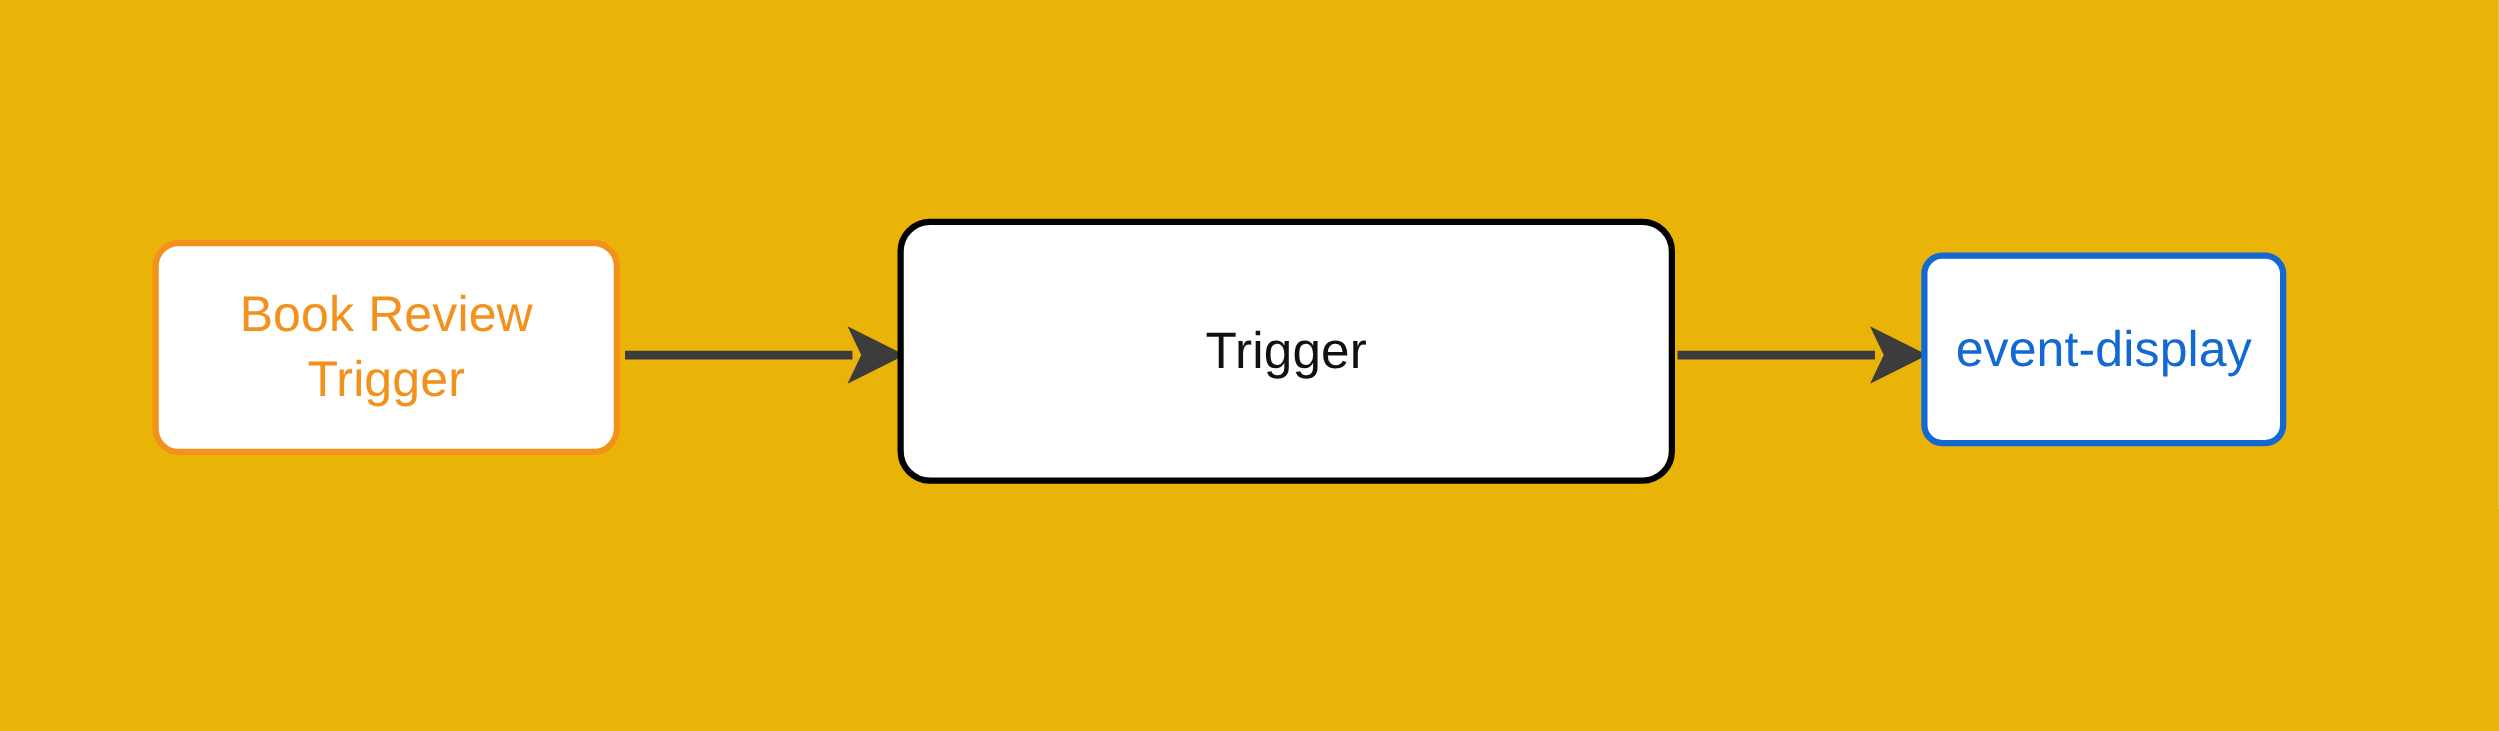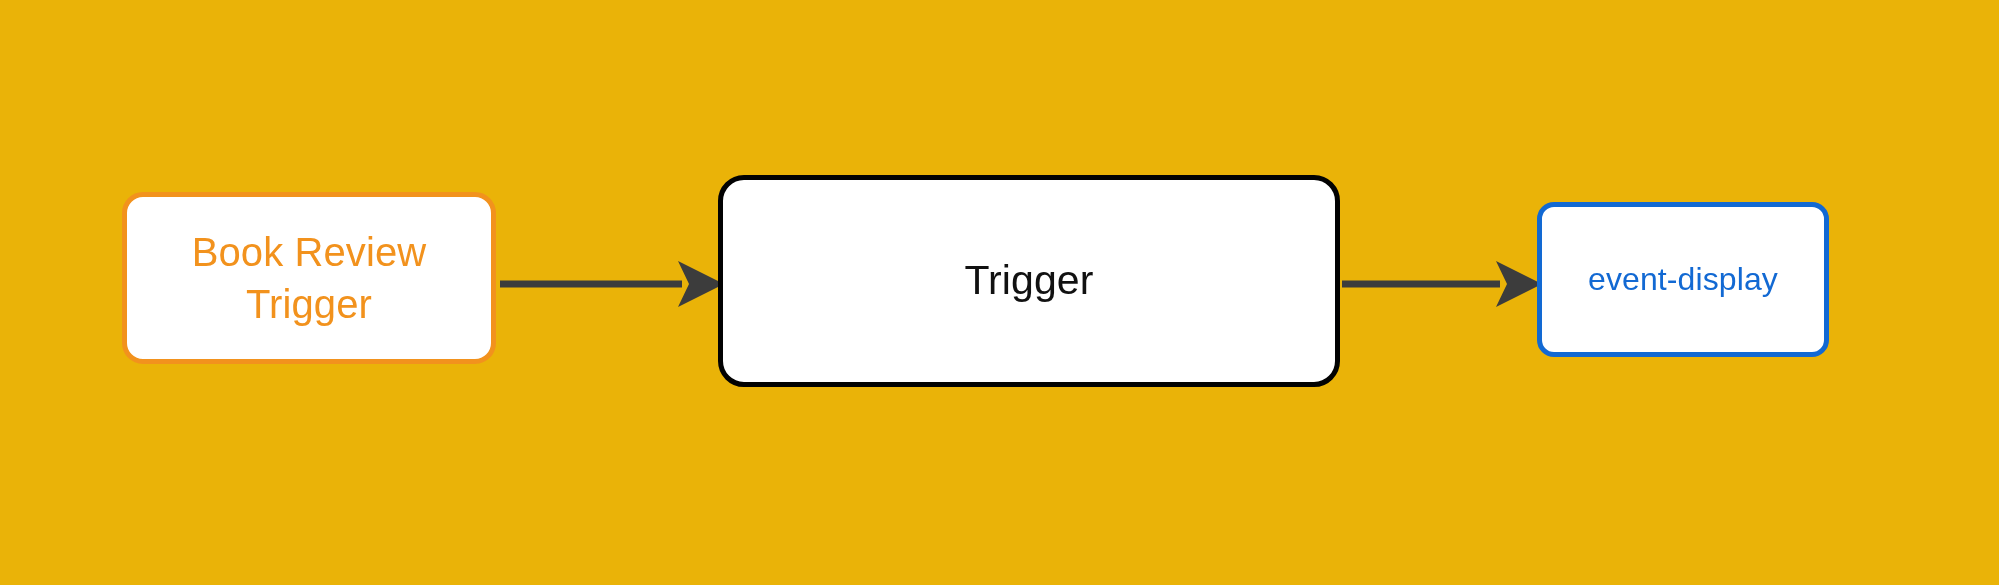--- a/index.html
+++ b/index.html
@@ -74,21 +74,21 @@
   #node-sink {
     left: 1537px;
     top: 202px;
     width: 292px;
     height: 155px;
     border: 5px solid #1269D3;
     border-radius: 17px;
   }
   #node-sink .node-line {
     color: #1269D3;
-    font-size: 32px;
+    font-size: 40px;
     letter-spacing: 0.1px;
   }
 
   
   .edge {
     position: absolute;
     overflow: visible;
   }
   #edge-broker-trigger {
     left: 496px;

